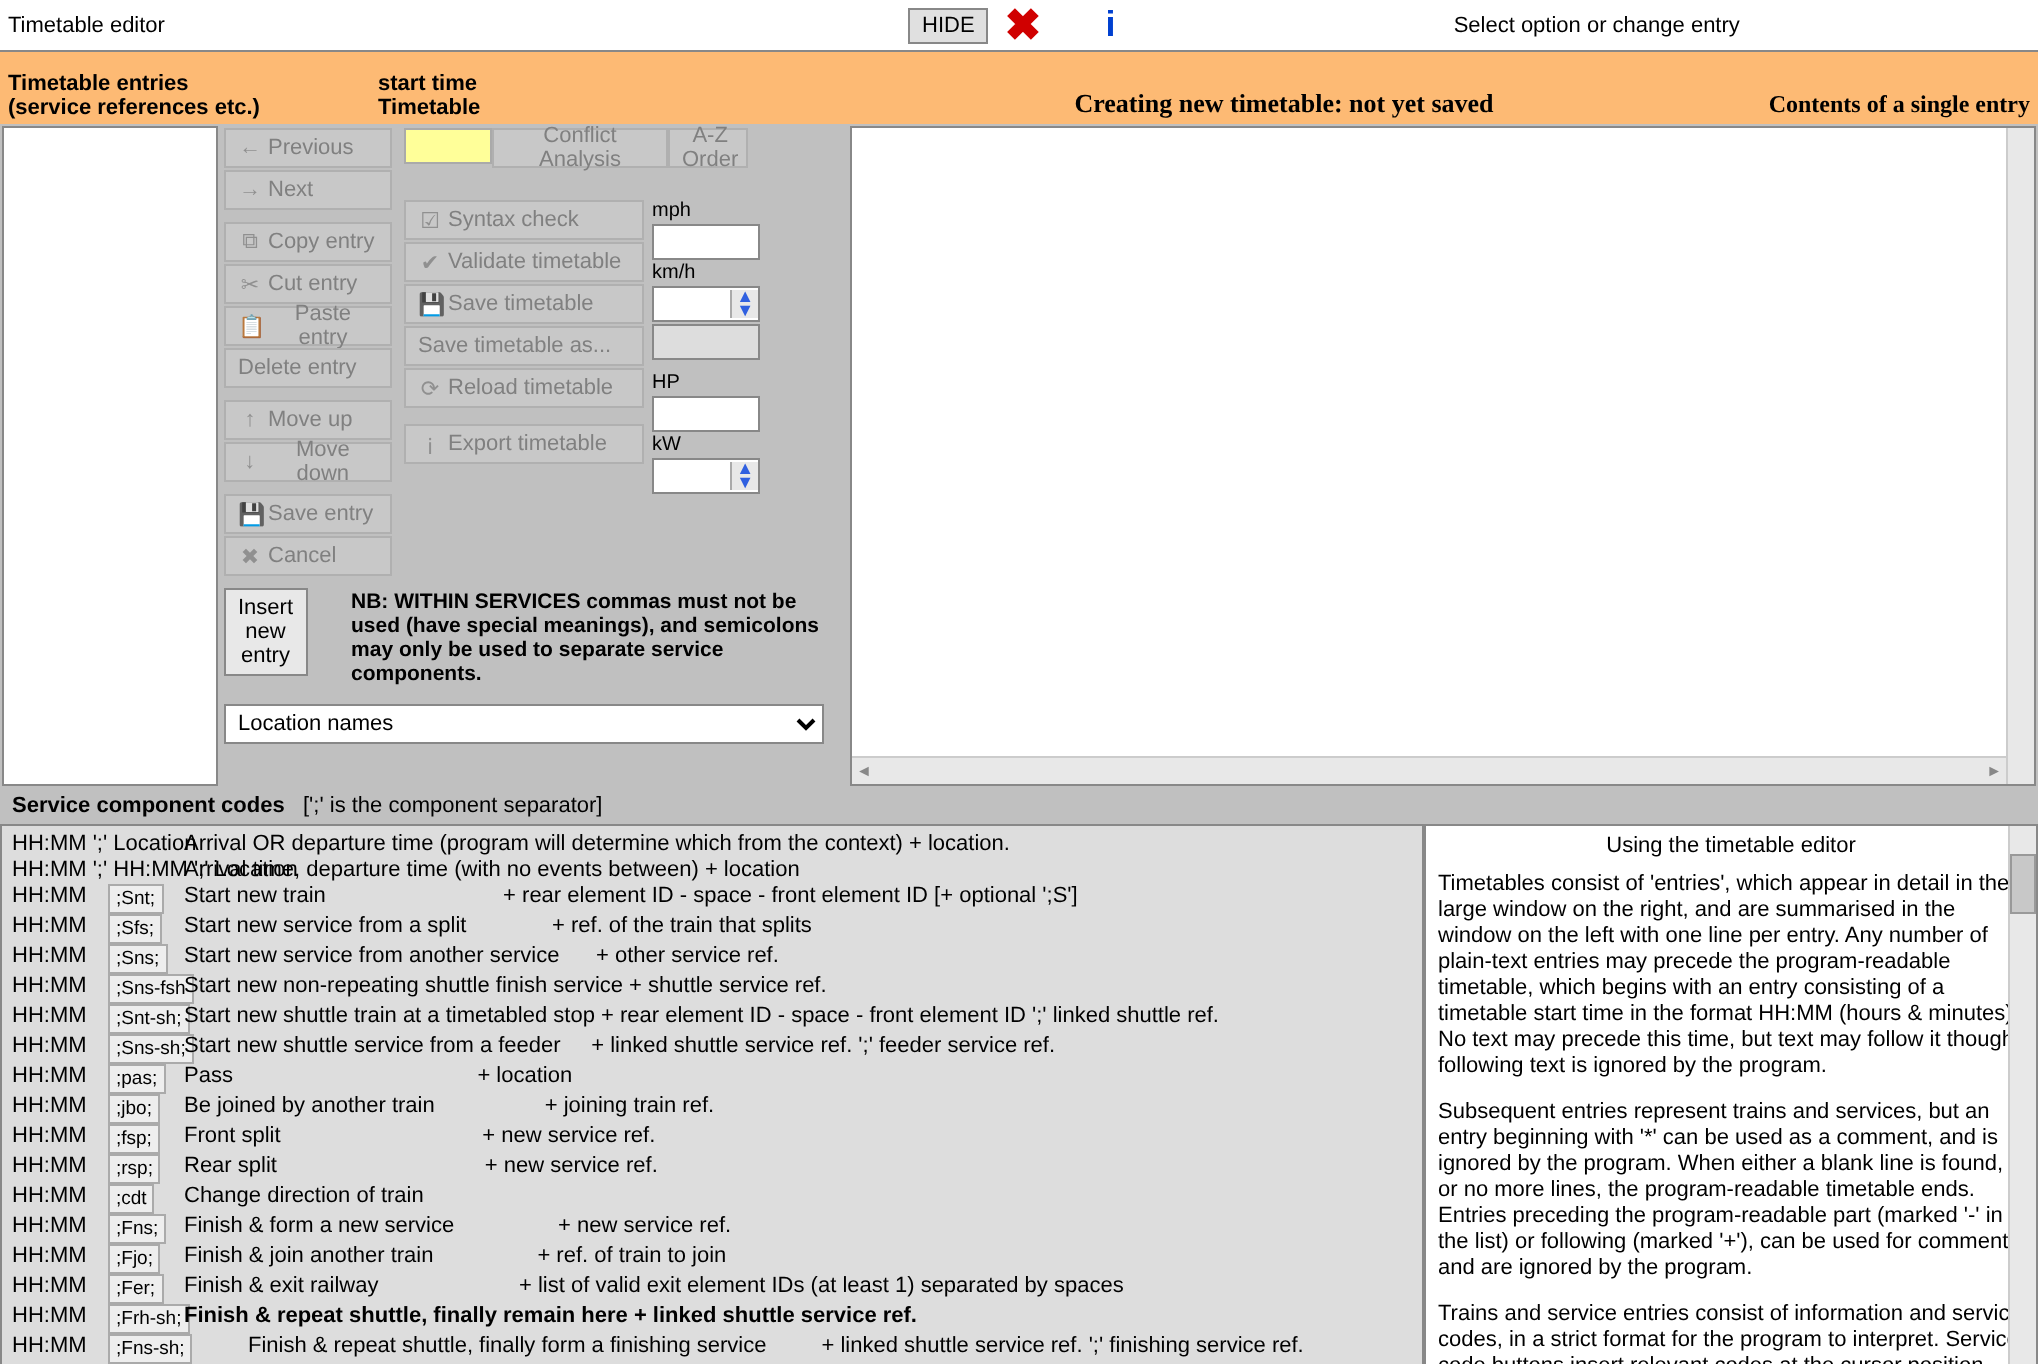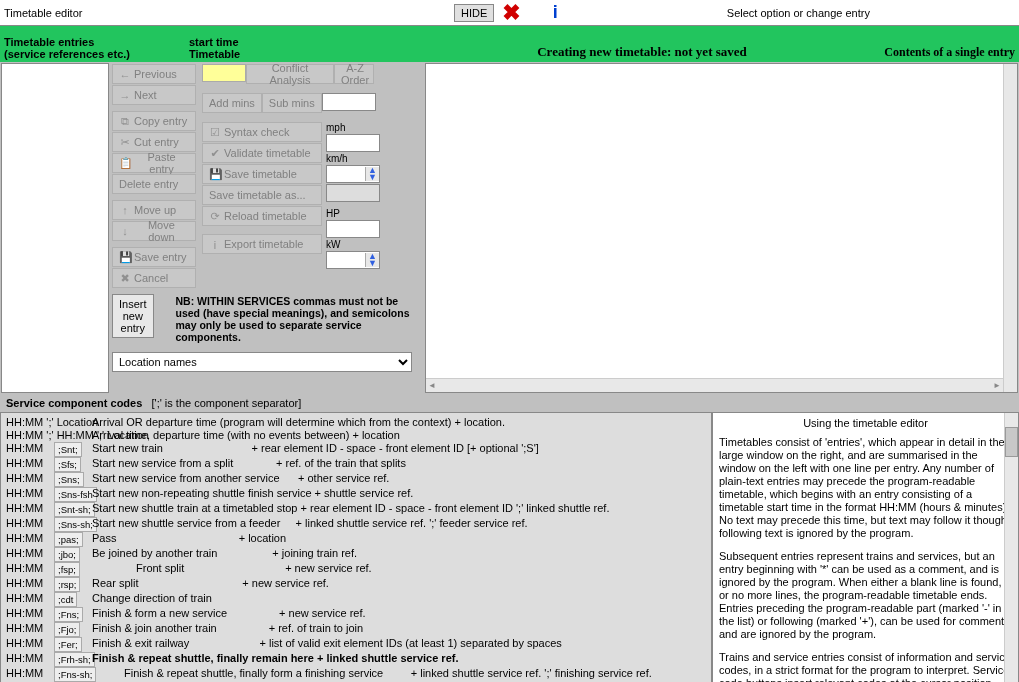--- a/index.html
+++ b/index.html
@@ -5,21 +5,21 @@
 * { box-sizing: border-box; margin: 0; padding: 0; }
 body { font-family: Arial, sans-serif; font-size: 11px; background: #c0c0c0; width: 1019px; height: 682px; overflow: hidden; }
 
 .titlebar { background: #fff; height: 26px; display: flex; align-items: center; padding: 0 4px; border-bottom: 1px solid #888; }
 .titlebar .title { flex: 0 0 450px; }
 .titlebar .hide-btn { background: #e0e0e0; border: 1px solid #888; padding: 2px 6px; font-size: 11px; cursor: pointer; }
 .titlebar .close-x { color: #d00000; font-size: 22px; font-weight: bold; margin: 0 8px; cursor: pointer; }
 .titlebar .info-i { color: #0040d0; font-size: 18px; font-weight: bold; margin: 0 24px; }
 .titlebar .status { flex: 1; text-align: center; }
 
-.header-row { background: #22c55e; height: 36px; display: flex; align-items: flex-end; padding: 2px 4px; font-weight: bold; }
+.header-row { background: #fdba74; height: 36px; display: flex; align-items: flex-end; padding: 2px 4px; font-weight: bold; }
 .header-row .col1 { width: 185px; }
 .header-row .col2 { width: 240px; }
 .header-row .col3 { flex: 1; text-align: center; font-size: 13px; font-family: Georgia, serif; }
 .header-row .col4 { width: 160px; text-align: right; font-family: Georgia, serif; font-size: 12px; }
 
 .main { display: flex; height: 332px; }
 .entries-list { width: 108px; background: #fff; border: 1px solid #888; margin: 1px; }
 .controls { width: 314px; padding: 2px; }
 
 .btn-row { display: flex; gap: 0; margin-bottom: 1px; }
@@ -146,25 +146,20 @@
             <span>Cancel</span>
           </button>
       </div>
       <div class="ctrl-right">
         <div class="btn-row">
           <div class="starttime-box"></div>
           <button class="tool-btn" style="width:88px">Conflict Analysis</button>
           <button class="tool-btn" style="width:40px">A-Z Order</button>
         </div>
         <div style="height:6px"></div>
-        <div class="btn-row">
-          <button class="tool-btn">Add mins</button>
-          <button class="tool-btn">Sub mins</button>
-          <input class="num-input" style="">
-        </div>
         <div style="height:6px"></div>
         <div style="display:flex;">
           <div style="display:flex;flex-direction:column;gap:1px;">
             <button class="tool-btn" style="width:120px">
                 <span class="ic check">☑</span>
                 <span>Syntax check</span>
               </button>
             <button class="tool-btn" style="width:120px">
                 <span class="ic tick">✔</span>
                 <span>Validate timetable</span>
@@ -299,21 +294,21 @@
           <span class="c2">
             <span class="tag">;jbo;</span>
           </span>
           <span class="c3" style="white-space: pre;">Be joined by another train                  + joining train ref.</span>
         </div>
         <div class="code-line">
           <span class="c1">HH:MM</span>
           <span class="c2">
             <span class="tag">;fsp;</span>
           </span>
-          <span class="c3" style="white-space: pre; margin-left: 44px;">Front split                                 + new service ref.</span>
+          <span class="c3" style="white-space: pre;">Front split                                 + new service ref.</span>
         </div>
         <div class="code-line">
           <span class="c1">HH:MM</span>
           <span class="c2">
             <span class="tag">;rsp;</span>
           </span>
           <span class="c3" style="white-space: pre;">Rear split                                  + new service ref.</span>
         </div>
         <div class="code-line">
           <span class="c1">HH:MM</span>

